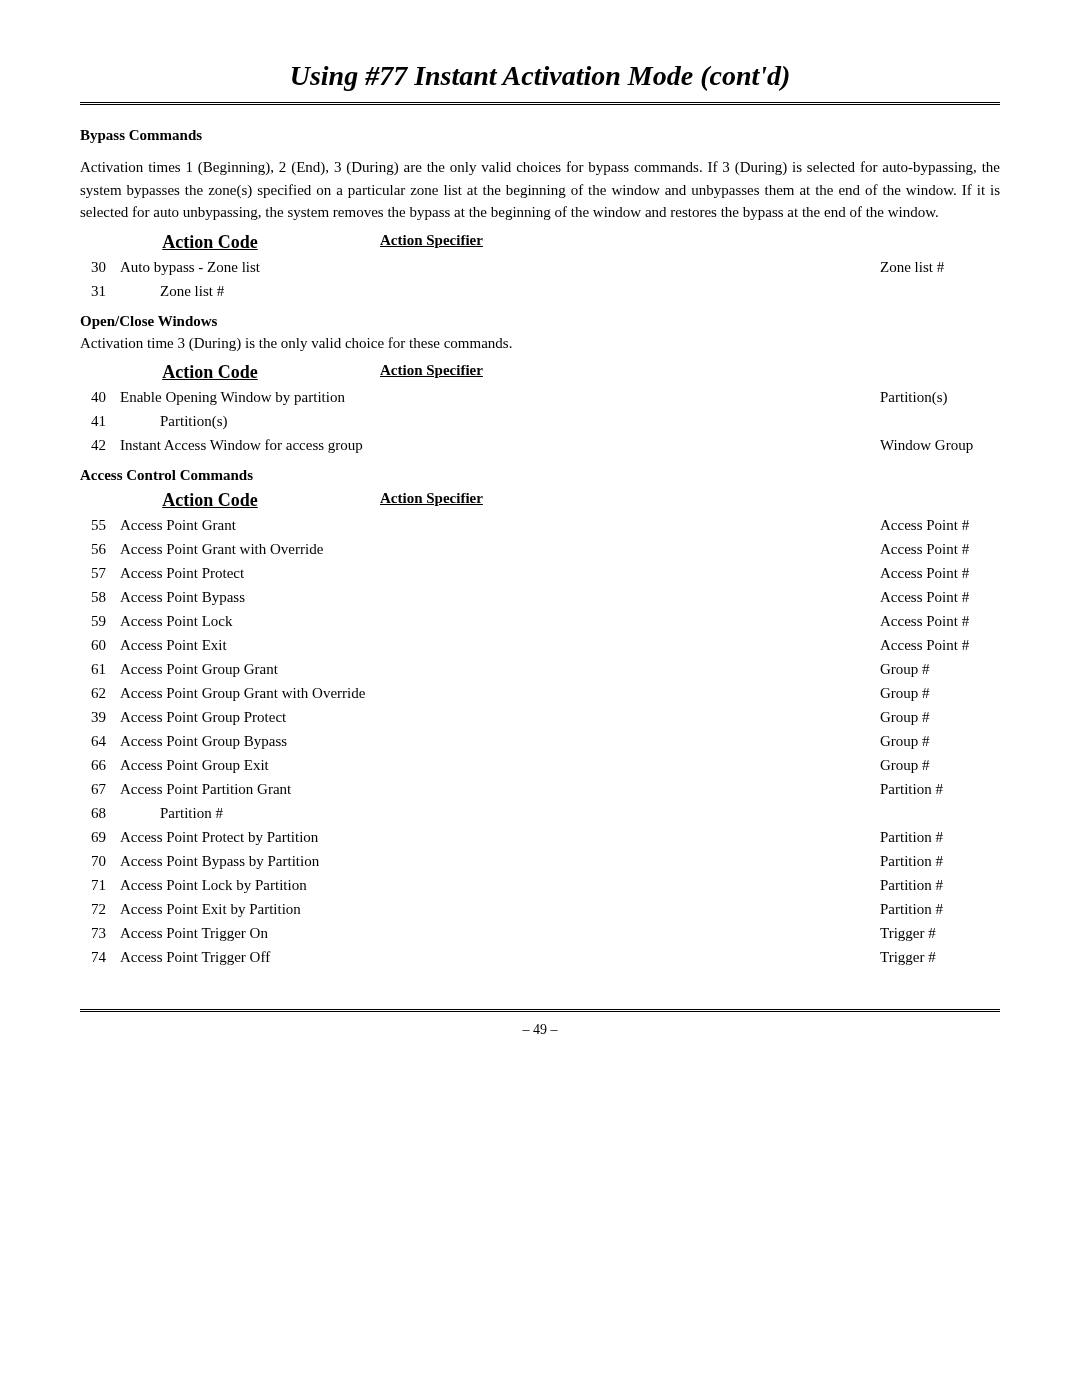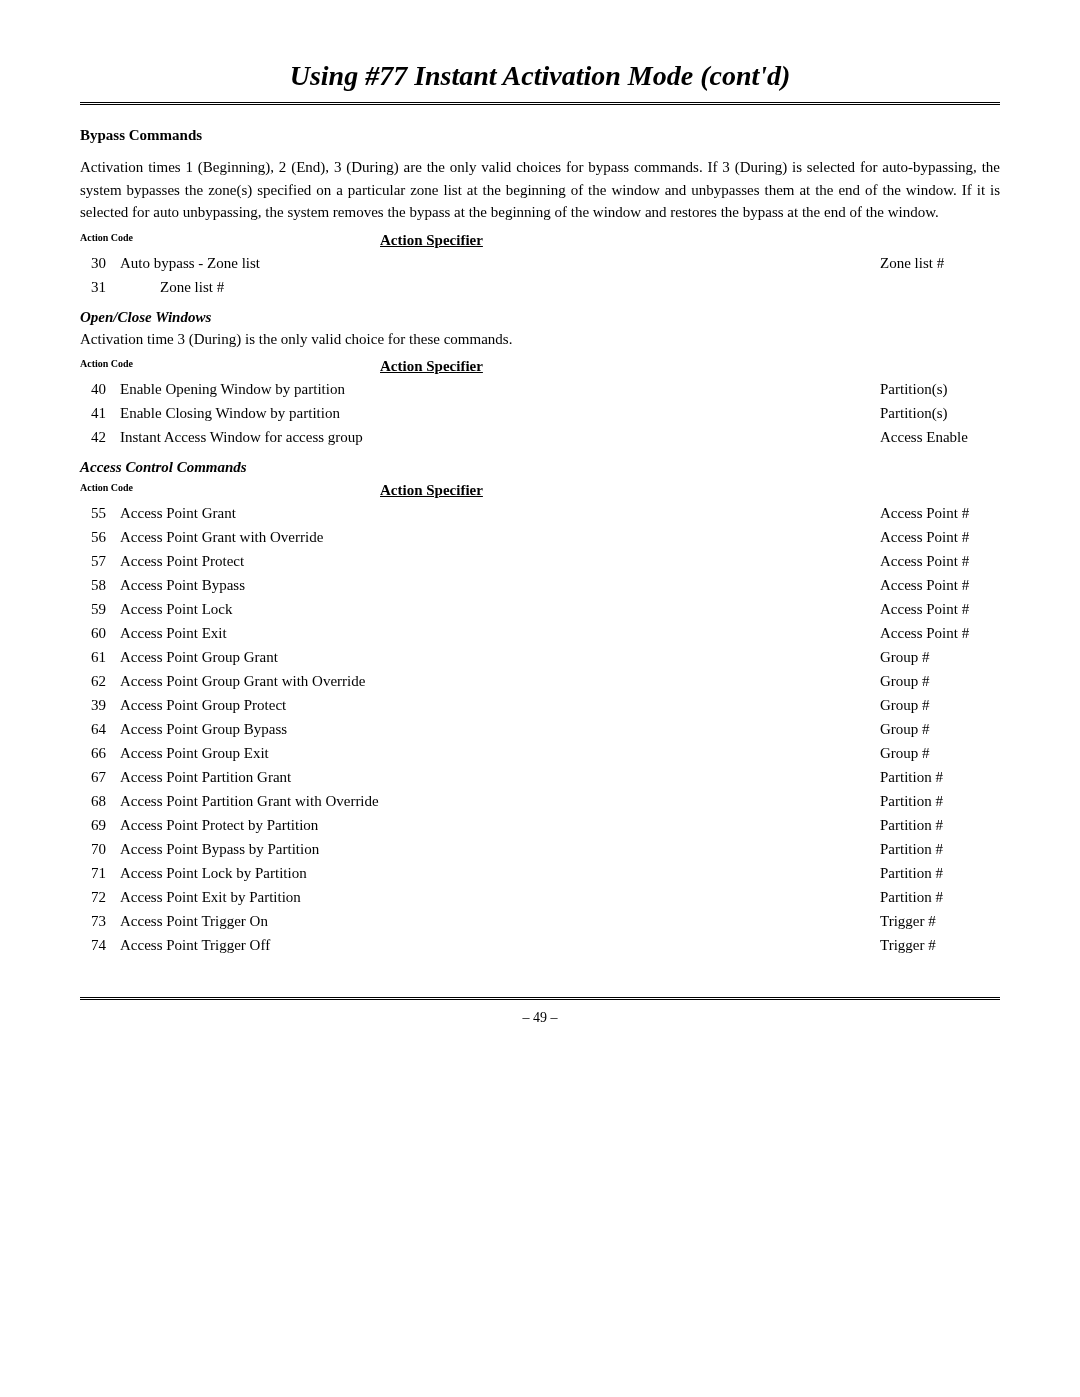--- a/index.html
+++ b/index.html
@@ -32,22 +32,24 @@
       margin-bottom: 8px;
     }
     .two-col-header {
       display: flex;
       justify-content: space-between;
       margin-bottom: 2px;
       margin-top: 6px;
     }
     .col-left-header {
       font-weight: bold;
-      font-size: 10px;
+      text-decoration: underline;
+      font-size: 18px;
       min-width: 260px;
+      text-align: center;
     }
     .col-right-header {
       font-weight: bold;
       text-decoration: underline;
       font-size: 15px;
       text-align: left;
       flex: 1;
       padding-left: 40px;
     }
     .data-row {
@@ -65,21 +67,20 @@
     }
     .row-spec {
       min-width: 160px;
       padding-left: 40px;
     }
     .subsection-heading {
       font-weight: bold;
       font-size: 15px;
       margin-top: 10px;
       margin-bottom: 2px;
-      font-style: italic;
     }
     .page-footer {
       border-top: 3px double #000;
       text-align: center;
       margin-top: 40px;
       padding-top: 10px;
       font-size: 14px;
     }
   </style>
 </head>
@@ -119,27 +120,26 @@
   </div>
 
   <div id="openclose-rows">
       <div class="data-row">
       <span class="row-num">40</span>
       <span class="row-desc">Enable Opening Window by partition</span>
       <span class="row-spec">Partition(s)</span>
     </div>
       <div class="data-row">
       <span class="row-num">41</span>
-      <span class="row-desc">Enable Closing Window by partition</span>
       <span class="row-spec">Partition(s)</span>
     </div>
       <div class="data-row">
       <span class="row-num">42</span>
       <span class="row-desc">Instant Access Window for access group</span>
-      <span class="row-spec">Access Enable</span>
+      <span class="row-spec">Window Group</span>
     </div>
     </div>
 </div>
 
 <div>
   <div class="subsection-heading">Access Control Commands</div>
 
   <div class="two-col-header">
     <div class="col-left-header">Action Code</div>
     <div class="col-right-header">Action Specifier</div>
@@ -201,21 +201,20 @@
       <span class="row-desc">Access Point Group Exit</span>
       <span class="row-spec">Group #</span>
     </div>
       <div class="data-row">
       <span class="row-num">67</span>
       <span class="row-desc">Access Point Partition Grant</span>
       <span class="row-spec">Partition #</span>
     </div>
       <div class="data-row">
       <span class="row-num">68</span>
-      <span class="row-desc">Access Point Partition Grant with Override</span>
       <span class="row-spec">Partition #</span>
     </div>
       <div class="data-row">
       <span class="row-num">69</span>
       <span class="row-desc">Access Point Protect by Partition</span>
       <span class="row-spec">Partition #</span>
     </div>
       <div class="data-row">
       <span class="row-num">70</span>
       <span class="row-desc">Access Point Bypass by Partition</span>

